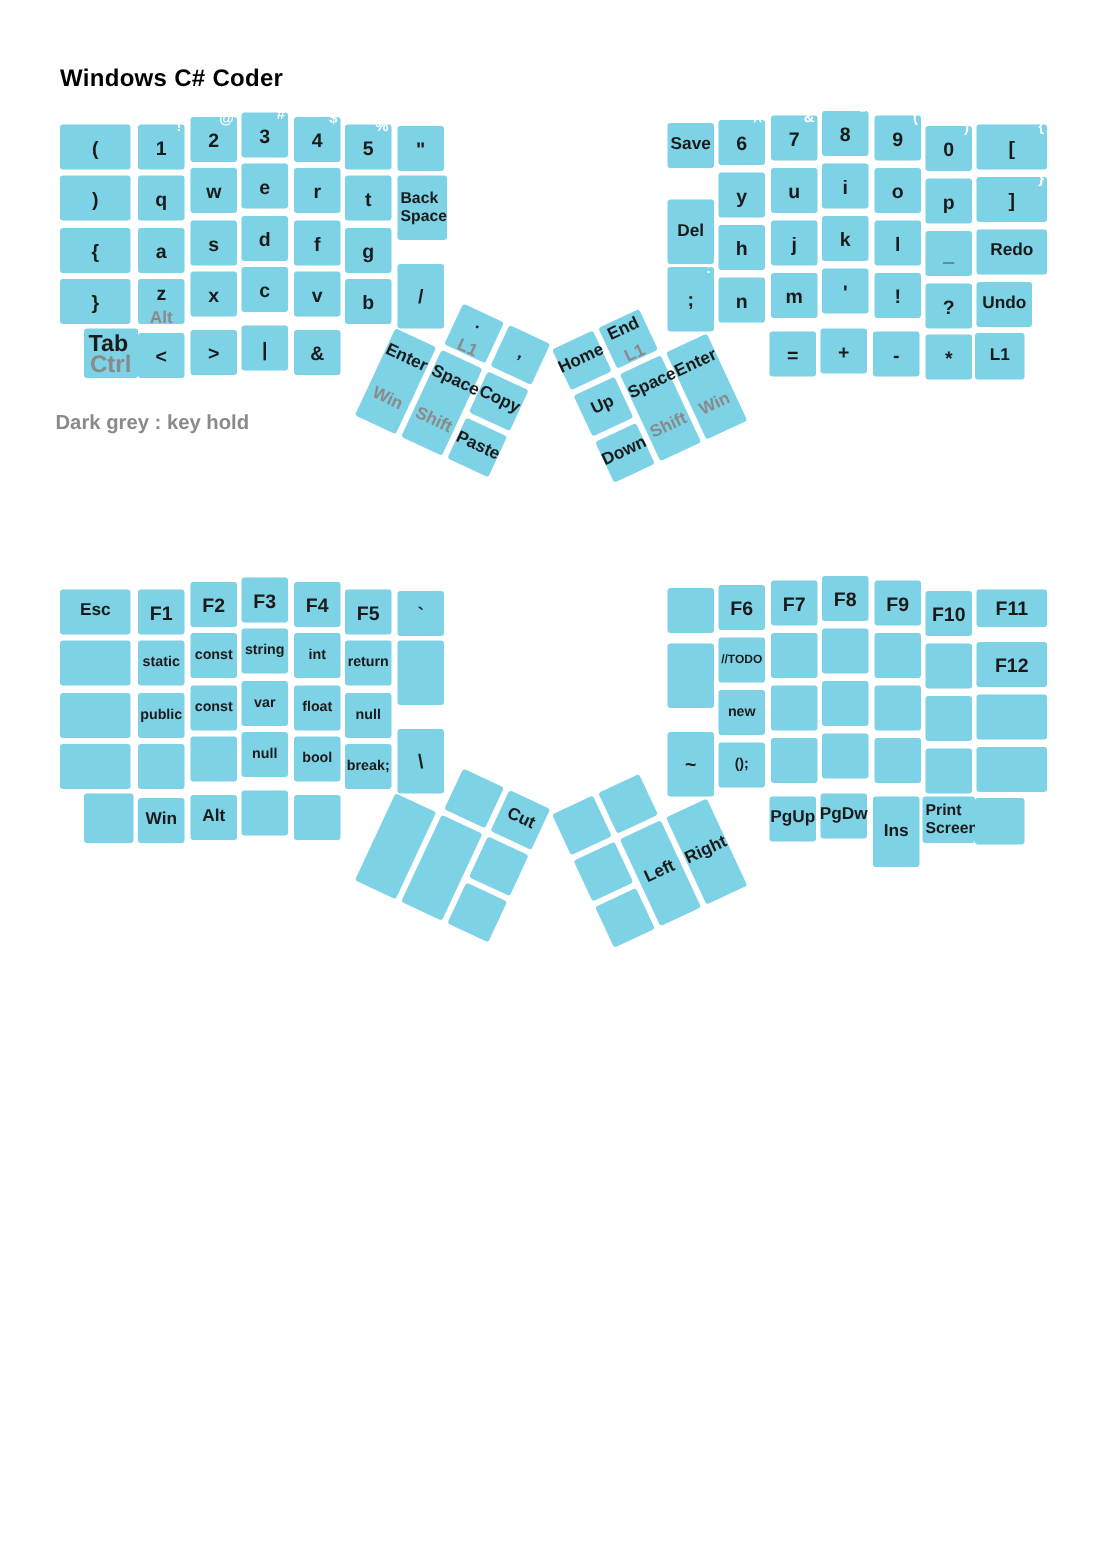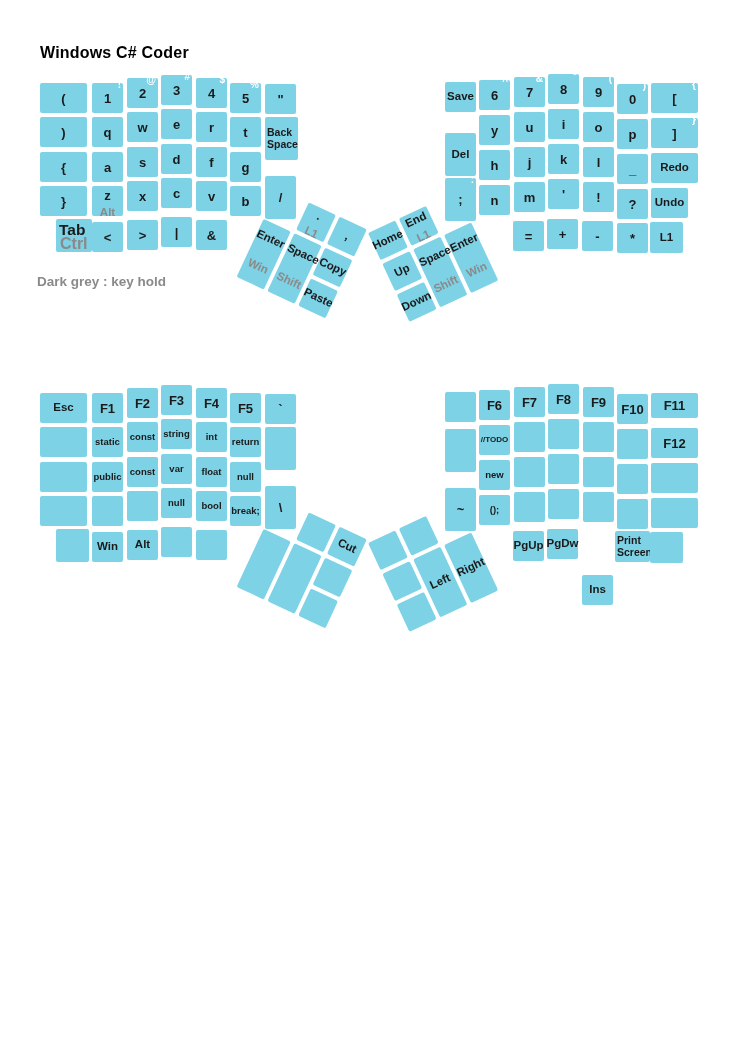--- a/index.html
+++ b/index.html
@@ -440,21 +440,21 @@
       <div class="key" style="left: 548px; top: 489px; width: 31px; height: 30px;"></div>
       <div class="key" style="left: 583px; top: 492px; width: 31px; height: 30px;"></div>
       <div class="key" style="left: 617px; top: 499px; width: 31px; height: 30px;"></div>
       <div class="key" style="left: 651px; top: 498px; width: 47px; height: 30px;"></div>
       <div class="key sm" style="left: 513px; top: 531px; width: 31px; height: 30px;">
         <span class="tap">PgUp</span>
       </div>
       <div class="key sm" style="left: 547px; top: 529px; width: 31px; height: 30px;">
         <span class="tap">PgDw</span>
       </div>
-      <div class="key sm" style="left: 582px; top: 531px; width: 31px; height: 30px; margin-top: 44px;">
+      <div class="key sm" style="left: 582px; top: 531px; width: 31px; height: 47px;">
         <span class="tap">Ins</span>
       </div>
       <div class="key two" style="left: 615px; top: 531px; width: 33px; height: 31px;">
         <span class="tap">Print
 Screen</span>
       </div>
       <div class="key" style="left: 650px; top: 532px; width: 33px; height: 31px;"></div>
       <div class="cluster" style="left: 278px; top: 498px; transform: rotate(25deg);">
         <div class="key" style="left: 34px; top: 0px; width: 30px; height: 30px;"></div>
         <div class="key sm" style="left: 68px; top: 0px; width: 30px; height: 30px;">

